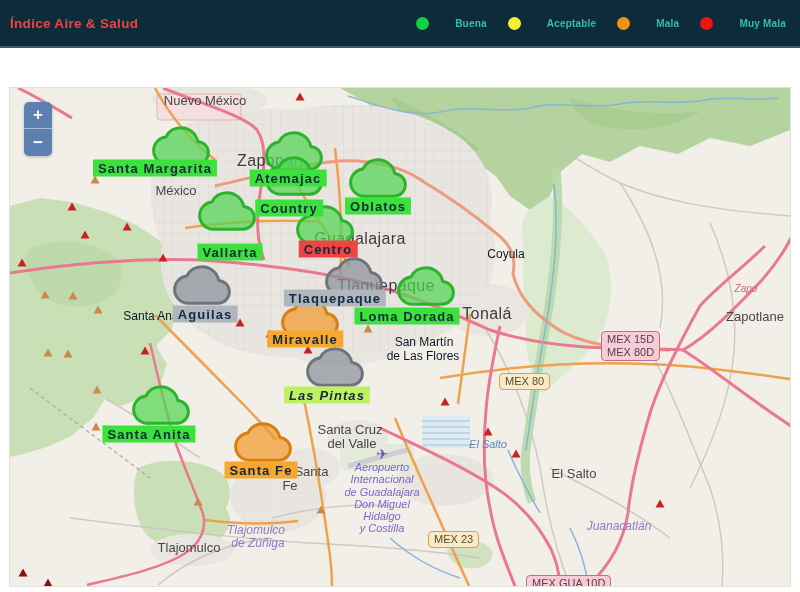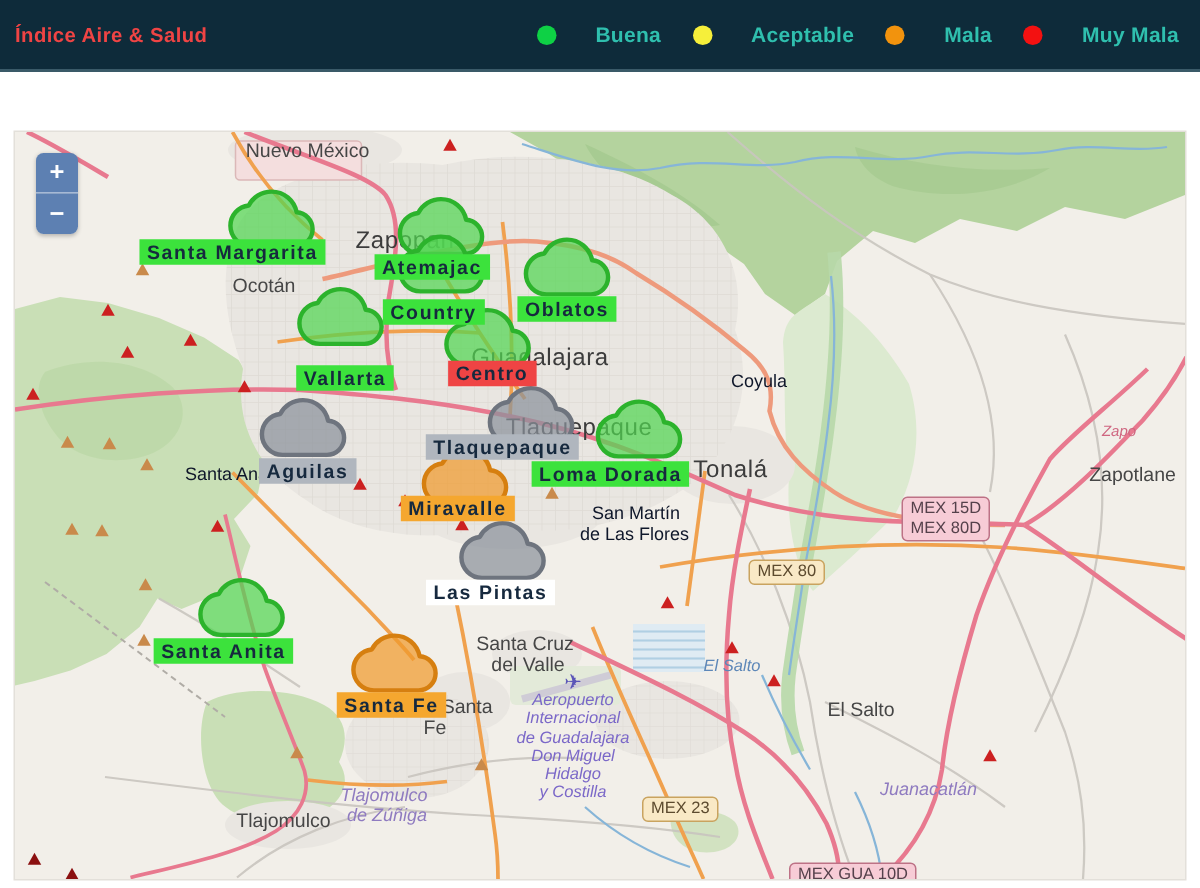--- a/index.html
+++ b/index.html
@@ -7,21 +7,21 @@
   #app { position:relative; width:800px; height:592px; background:#fff; overflow:hidden; }
 
   
   #header { position:absolute; top:0; left:0; width:800px; height:48px;
             background:#0e2b3a; border-bottom:2px solid #3a5a68;
             display:flex; align-items:center; padding:0 14px 0 10px; }
   #title { color:#ef4444; font-size:13.5px; font-weight:bold; letter-spacing:.3px; }
   #legend { margin-left:auto; display:flex; align-items:center; gap:21px; }
   .legend-item { display:flex; align-items:center; gap:6px; }
   .legend-dot { width:13px; height:13px; border-radius:50%; flex:none; }
-  .legend-label { color:#2fbfae; font-size:14px; font-weight:bold; letter-spacing:.2px; white-space:nowrap;padding-left:20px; }
+  .legend-label { color:#2fbfae; font-size:10px; font-weight:bold; letter-spacing:.2px; white-space:nowrap;padding-left:20px; }
 
   
   #map { position:absolute; left:10px; top:78px; width:780px; height:498px;
          background:#f2efe9; overflow:hidden; outline:1px solid #e3e0da;margin-top:10px; }
   #map svg.base { position:absolute; left:0; top:0; }
 
   .place { position:absolute; transform:translate(-50%,-50%); white-space:nowrap; z-index:2; pointer-events:none; }
   .city   { font-size:16px; color:#3c3c3c; font-weight:500; letter-spacing:.4px; }
   .town   { font-size:13px; color:#464646; }
   .village{ font-size:12px; color:#0f172a; }
@@ -204,21 +204,21 @@
           <path d="M0 -4.5 L4.5 3.5 L-4.5 3.5 Z" transform="translate(188,414)" fill="#c98a4b"></path>
           <path d="M0 -4.5 L4.5 3.5 L-4.5 3.5 Z" transform="translate(311,422)" fill="#c98a4b"></path>
           <path d="M0 -4.5 L4.5 3.5 L-4.5 3.5 Z" transform="translate(13,485)" fill="#8b1010"></path>
           <path d="M0 -4.5 L4.5 3.5 L-4.5 3.5 Z" transform="translate(38,495)" fill="#8b1010"></path>
         </g>
     </svg>
 
     <div id="places-layer">
         <div class="place town" style="left: 195px; top: 12px;">Nuevo México</div>
         <div class="place city" style="left: 260px; top: 73px;">Zapopan</div>
-        <div class="place town" style="left: 166px; top: 102px;">Ocotán</div>
+        <div class="place town" style="left: 166px; top: 102px;">México</div>
         <div class="place city" style="left: 350px; top: 151px;">Guadalajara</div>
         <div class="place village" style="left: 496px; top: 166px;">Coyula</div>
         <div class="place city" style="left: 376px; top: 198px;">Tlaquepaque</div>
         <div class="place city" style="left: 477px; top: 226px;">Tonalá</div>
         <div class="place town" style="left: 745px; top: 228px;">Zapotlane</div>
         <div class="place pink-italic" style="left: 736px; top: 200px;">Zapo</div>
         <div class="place village" style="left: 141px; top: 228px;">Santa Ana</div>
         <div class="place village" style="left: 414px; top: 254px;">San Martín</div>
         <div class="place village" style="left: 413px; top: 268px;">de Las Flores</div>
         <div class="place water-italic" style="left: 478px; top: 356px;">El Salto</div>
@@ -295,21 +295,21 @@
           <path d="M19.35 10.04C18.67 6.59 15.64 4 12 4 9.11 4 6.6 5.64 5.35 8.04 2.34 8.36 0 10.91 0 14c0 3.31 2.69 6 6 6h13c2.76 0 5-2.24 5-5 0-2.64-2.05-4.78-4.65-4.96z" fill="#52d552" fill-opacity="0.72" stroke="#2cb32c" stroke-width="1.3" stroke-linejoin="round"></path>
         </svg>
         <div class="station-label" style="left: 397px; top: 228px; background: rgb(60, 226, 60);">Loma Dorada</div>
         <svg width="60" height="42" viewBox="-1 2.8 26 18.4" class="station-cloud" style="left: 270px; top: 209px;">
           <path d="M19.35 10.04C18.67 6.59 15.64 4 12 4 9.11 4 6.6 5.64 5.35 8.04 2.34 8.36 0 10.91 0 14c0 3.31 2.69 6 6 6h13c2.76 0 5-2.24 5-5 0-2.64-2.05-4.78-4.65-4.96z" fill="#f09a2c" fill-opacity="0.72" stroke="#d67f10" stroke-width="1.3" stroke-linejoin="round"></path>
         </svg>
         <div class="station-label" style="left: 295px; top: 251px; background: rgb(245, 167, 47);">Miravalle</div>
         <svg width="60" height="42" viewBox="-1 2.8 26 18.4" class="station-cloud" style="left: 295px; top: 258px;">
           <path d="M19.35 10.04C18.67 6.59 15.64 4 12 4 9.11 4 6.6 5.64 5.35 8.04 2.34 8.36 0 10.91 0 14c0 3.31 2.69 6 6 6h13c2.76 0 5-2.24 5-5 0-2.64-2.05-4.78-4.65-4.96z" fill="#8b919b" fill-opacity="0.72" stroke="#6e747e" stroke-width="1.3" stroke-linejoin="round"></path>
         </svg>
-        <div class="station-label" style="left: 317px; top: 307px; background: #ffffff;">Las Pintas</div>
+        <div class="station-label" style="left: 317px; top: 307px; background: #bef264; font-style: italic;">Las Pintas</div>
         <svg width="60" height="42" viewBox="-1 2.8 26 18.4" class="station-cloud" style="left: 121px; top: 296px;">
           <path d="M19.35 10.04C18.67 6.59 15.64 4 12 4 9.11 4 6.6 5.64 5.35 8.04 2.34 8.36 0 10.91 0 14c0 3.31 2.69 6 6 6h13c2.76 0 5-2.24 5-5 0-2.64-2.05-4.78-4.65-4.96z" fill="#52d552" fill-opacity="0.72" stroke="#2cb32c" stroke-width="1.3" stroke-linejoin="round"></path>
         </svg>
         <div class="station-label" style="left: 139px; top: 346px; background: rgb(60, 226, 60);">Santa Anita</div>
         <svg width="60" height="42" viewBox="-1 2.8 26 18.4" class="station-cloud" style="left: 223px; top: 333px;">
           <path d="M19.35 10.04C18.67 6.59 15.64 4 12 4 9.11 4 6.6 5.64 5.35 8.04 2.34 8.36 0 10.91 0 14c0 3.31 2.69 6 6 6h13c2.76 0 5-2.24 5-5 0-2.64-2.05-4.78-4.65-4.96z" fill="#f09a2c" fill-opacity="0.72" stroke="#d67f10" stroke-width="1.3" stroke-linejoin="round"></path>
         </svg>
         <div class="station-label" style="left: 251px; top: 382px; background: rgb(245, 167, 47);">Santa Fe</div>
       </div>
 

